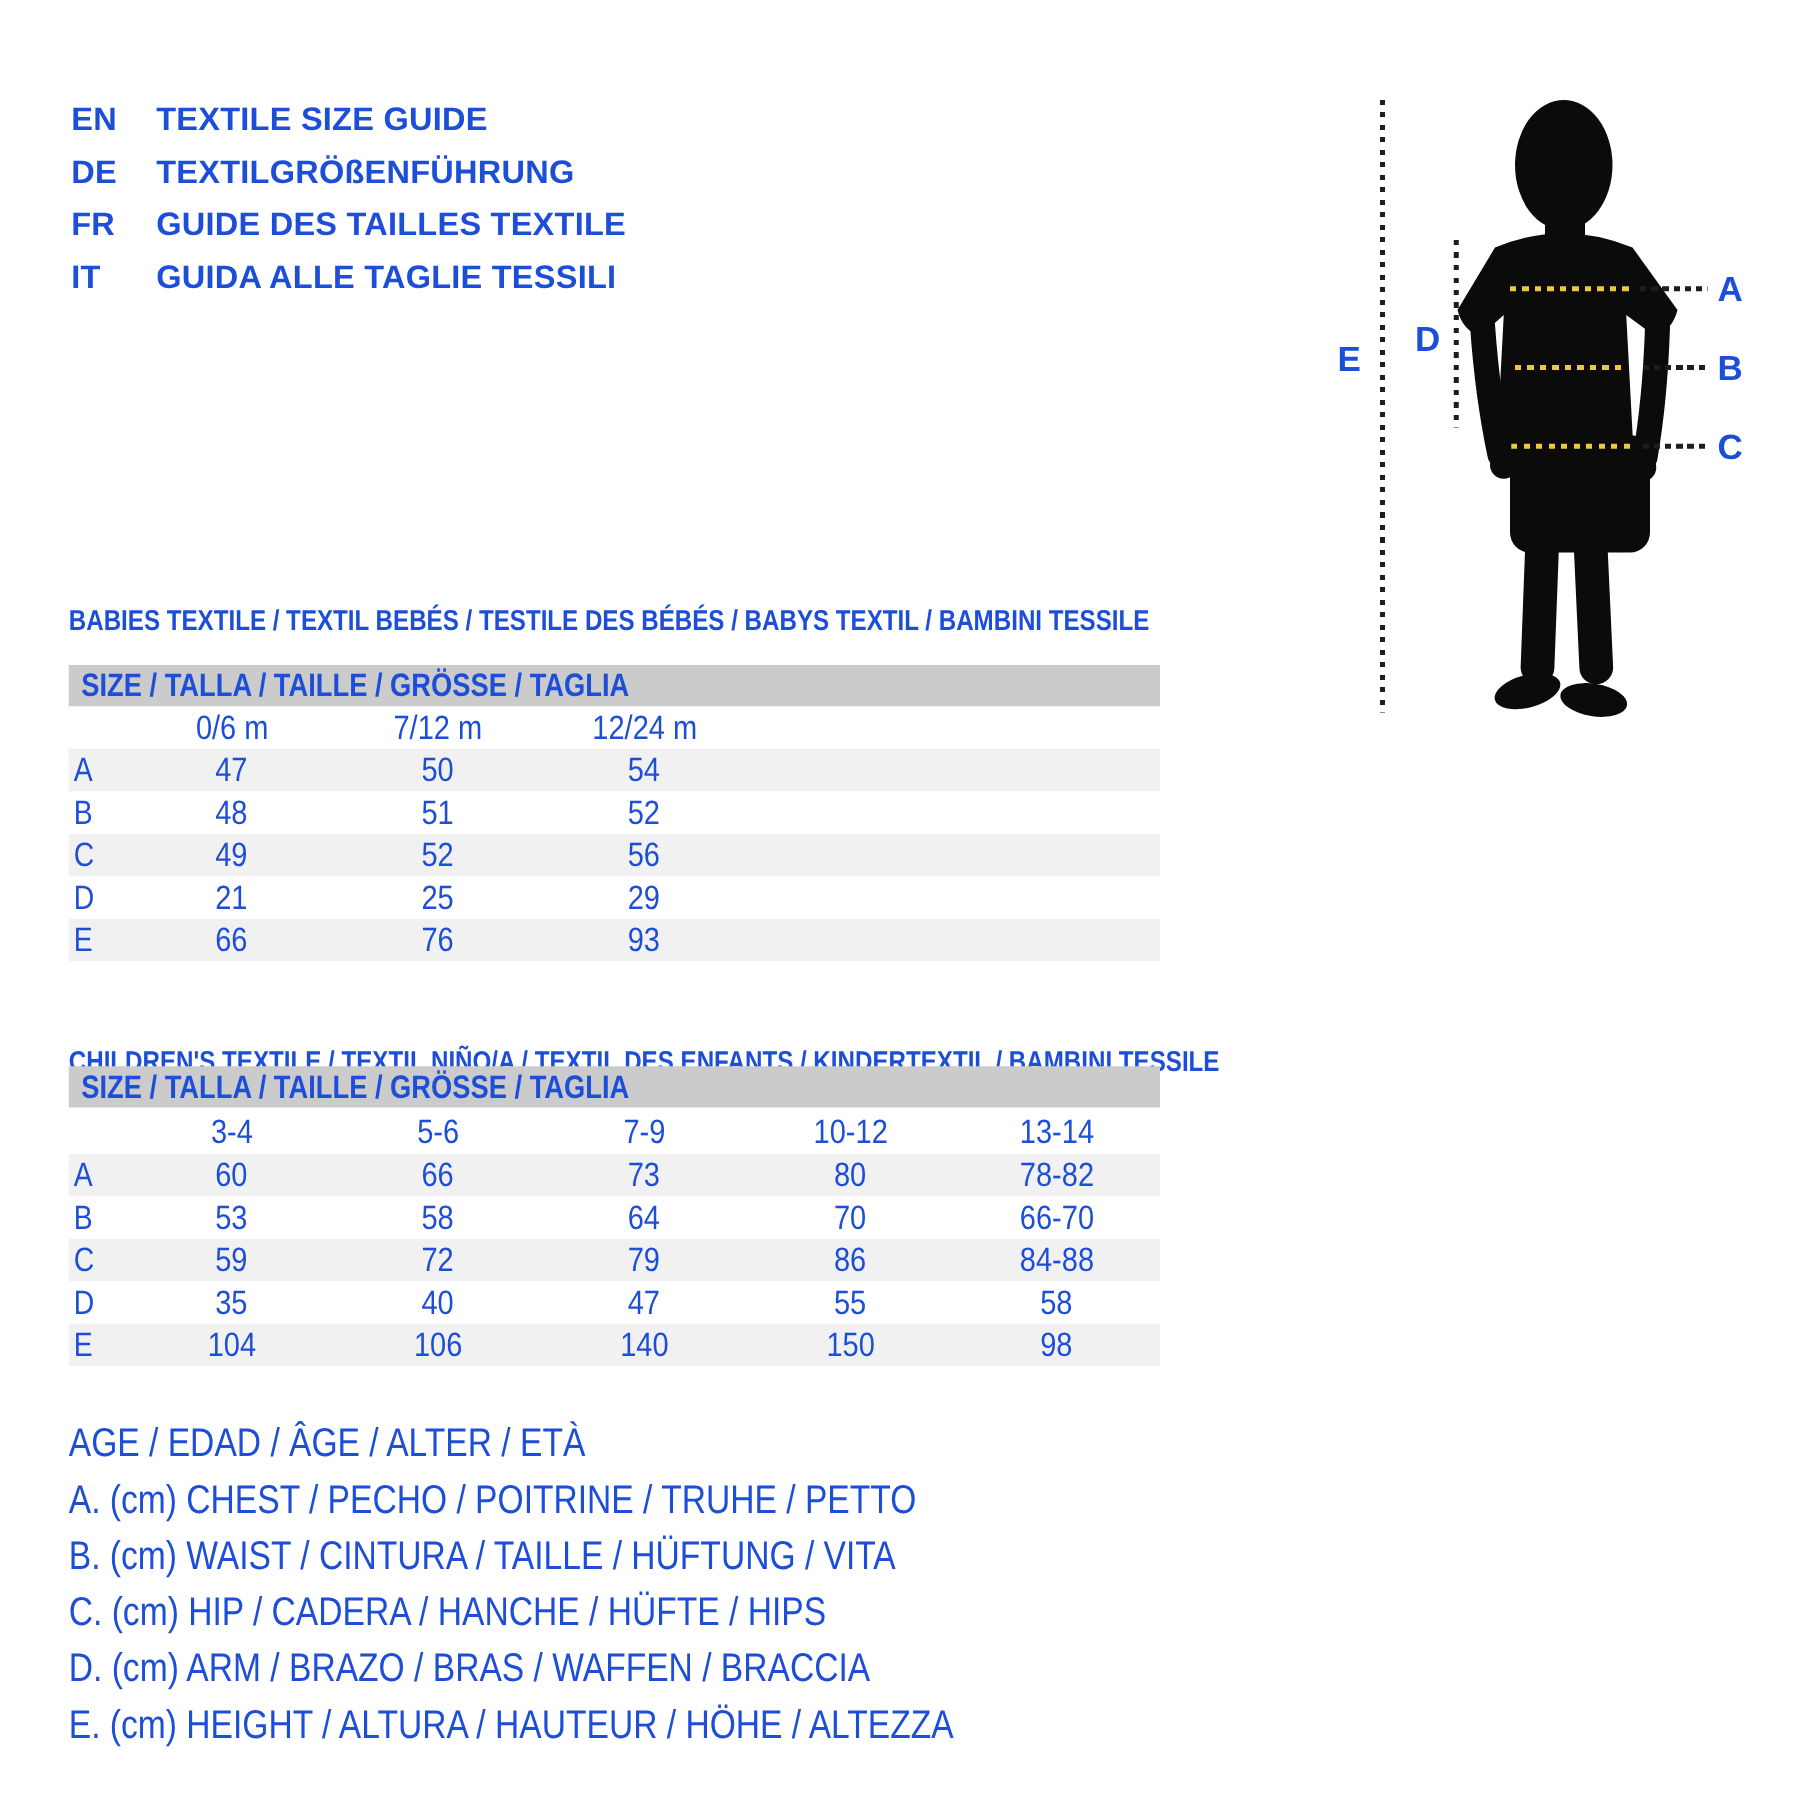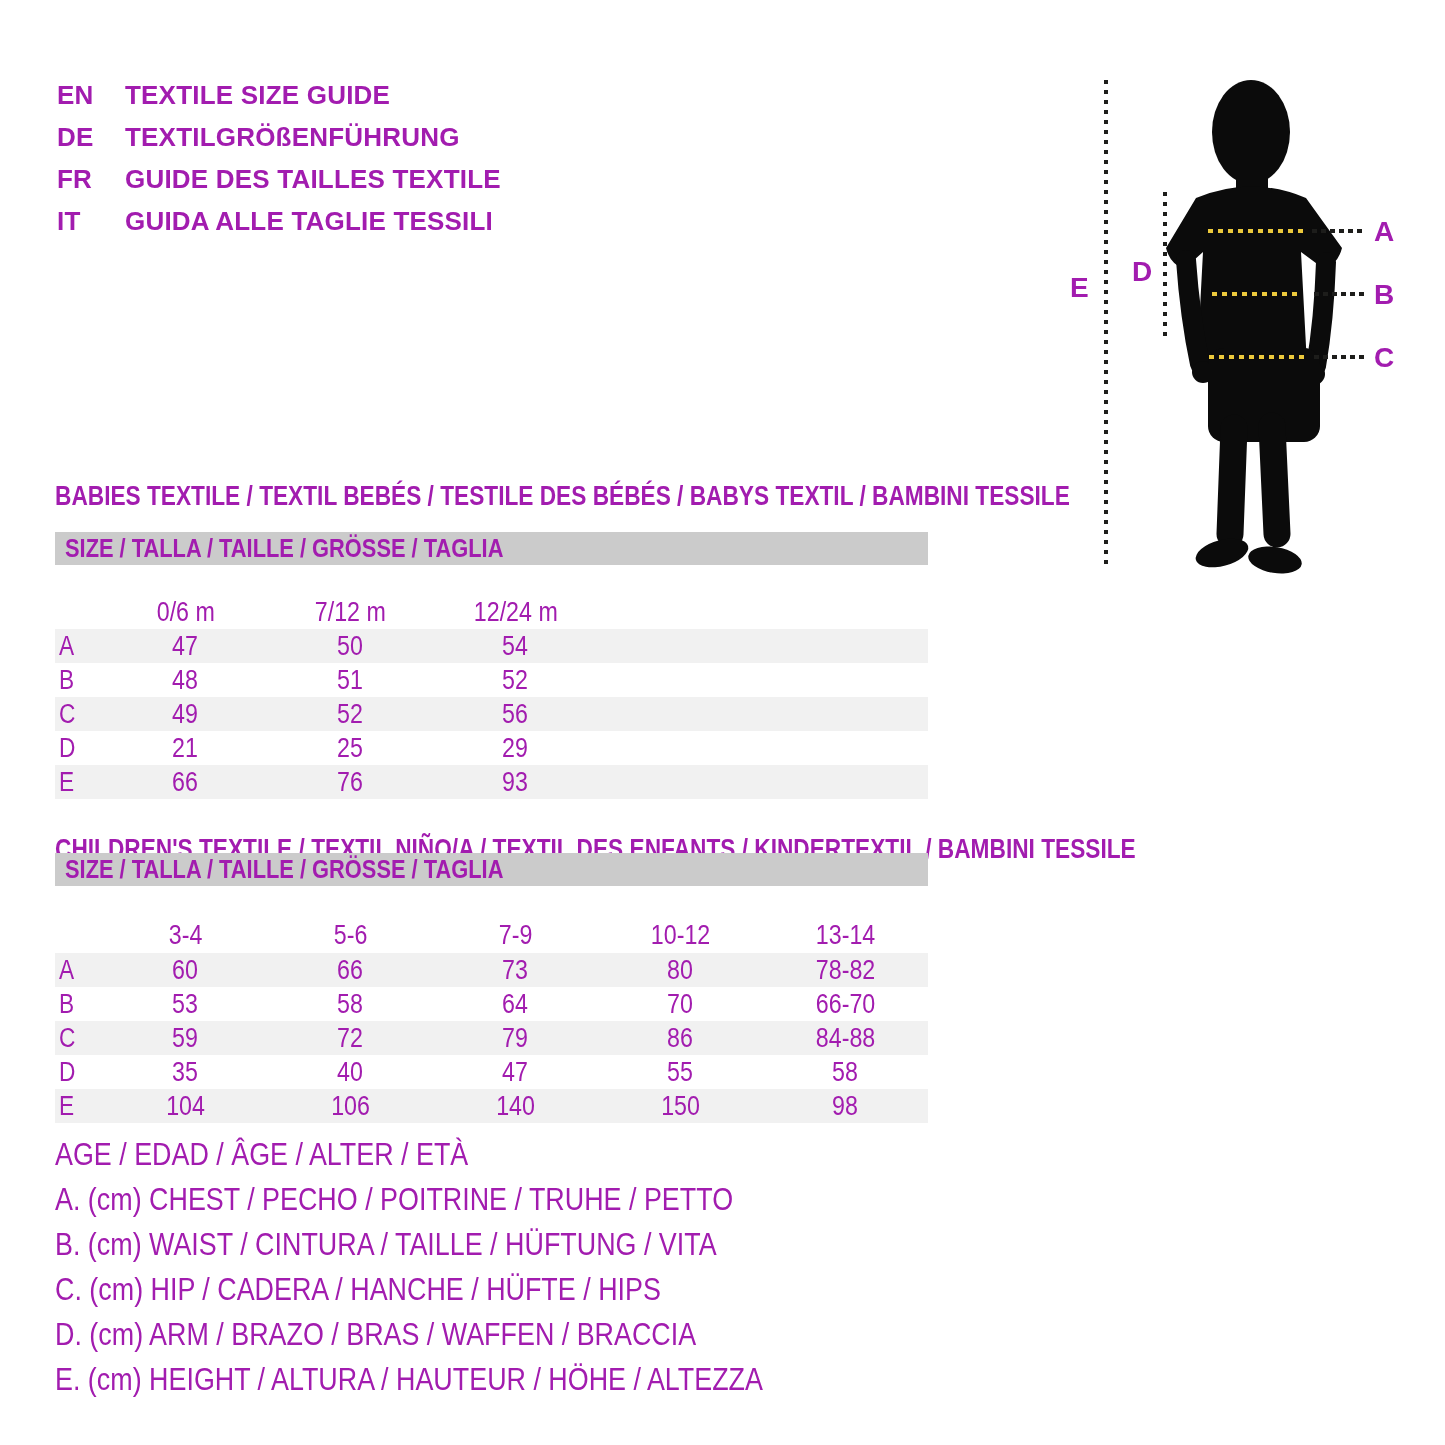--- a/index.html
+++ b/index.html
@@ -1,38 +1,38 @@
 <!DOCTYPE html>
 <html><head>
 <meta charset="utf-8">
 <style>
   html,body { margin:0; padding:0; background:#ffffff; }
   .sheet {
     position:relative; width:1445px; height:1445px; background:#ffffff;
-    font-family:"Liberation Sans", sans-serif; color:#a21caf; overflow:hidden;
+    font-family:"Liberation Sans", sans-serif; color:#1d4ed8; overflow:hidden;
   }
   
   .cx  { display:inline-block; transform:scaleX(.84); transform-origin:0 50%; white-space:nowrap; }
   .cxc { display:inline-block; transform:scaleX(.86); transform-origin:50% 50%; white-space:nowrap; }
 
   
   .hdr { position:absolute; left:57px; top:74px; }
   .hdr-row { display:flex; height:42px; align-items:center; font-size:26px; font-weight:700; letter-spacing:.2px; }
   .hdr-lang { width:68px; flex:0 0 68px; }
 
   
   .vline { position:absolute; width:4px; background:repeating-linear-gradient(to bottom,#1d1d1b 0 4px,transparent 4px 10px); }
   .hline-y { position:absolute; height:4px; background:repeating-linear-gradient(to right,#ecc93c 0 5px,transparent 5px 10px); }
   .hline-b { position:absolute; height:4px; background:repeating-linear-gradient(to right,#1d1d1b 0 5px,transparent 5px 9px); }
   .mlabel { position:absolute; font-size:28px; font-weight:700; line-height:28px; }
 
   
-  .section-title { position:absolute; left:55px; font-size:27px; font-weight:700; line-height:27px; white-space:nowrap; }
+  .section-title { position:absolute; left:55px; font-size:23px; font-weight:700; line-height:27px; white-space:nowrap; }
   .sizebar { position:absolute; left:55px; width:873px; height:33px; background:#cbcbcb; display:flex; align-items:center; padding-left:10px; box-sizing:border-box; font-size:26px; font-weight:700;text-align:right; }
-  .tgrid { position:absolute; left:55px; width:873px;margin-top:30px; }
+  .tgrid { position:absolute; left:55px; width:873px; }
   .trow { display:grid; grid-template-columns:48px 165px 165px 165px 165px 165px; height:34px; align-items:center; }
   .trow.stripe { background:#f1f1f1; }
   .trow.colhead { height:34px; background:transparent; }
   .cell { text-align:center; font-size:27px; font-weight:500; }
   .cell.lbl { text-align:left; padding-left:4px; box-sizing:border-box; }
   .colhead .cell { font-weight:500; }
 
   
   .legend { position:absolute; left:55px; top:1132px; }
   .legend-line { height:45px; display:flex; align-items:center; font-size:32px; font-weight:400; }

